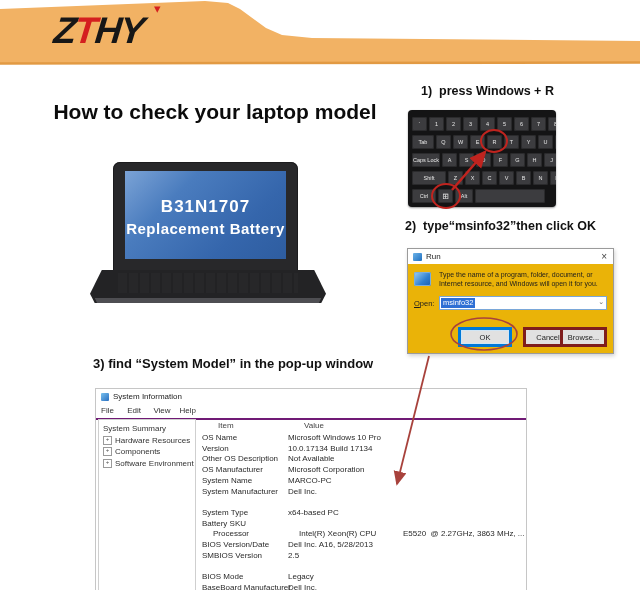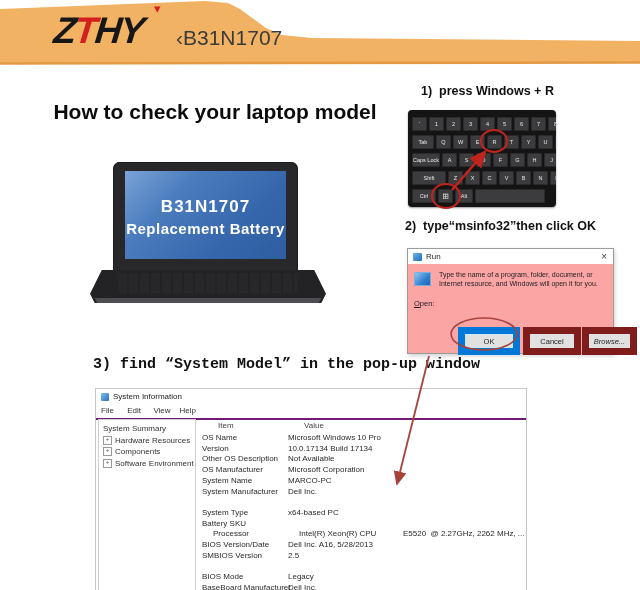--- a/index.html
+++ b/index.html
@@ -15,21 +15,21 @@
   .logo-model{position:absolute;left:122px;top:20px;font-size:21px;color:#3a3a3a;
               font-family:"Liberation Sans",sans-serif;}
   .logo-accent{position:absolute;left:100px;top:-4px;font-size:13px;line-height:13px;}
 
   
   .page-title{left:20px;top:100px;width:390px;text-align:center;font-size:21px;
               font-weight:bold;color:#0b0b0b;white-space:pre;}
   .step-caption{font-weight:bold;color:#111;white-space:pre;}
   .step1{left:421px;top:84px;font-size:12.5px;}
   .step2{left:405px;top:219px;font-size:12.5px;}
-  .step3{left:93px;top:356px;font-size:15px;font-family:Liberation Mono, monospace;}
+  .step3{left:93px;top:356px;font-size:13px;}
 
   
   .laptop{left:88px;top:158px;width:240px;height:148px;}
   .lid{position:absolute;left:25px;top:4px;width:185px;height:110px;background:#28282a;
        border-radius:7px 7px 2px 2px;box-shadow:inset 0 0 0 1px #1c1c1e;}
   .screen{position:absolute;left:12px;top:9px;width:161px;height:88px;
           background:linear-gradient(135deg,#7ba3d6 0%,#4a7cbe 30%,#3566ac 70%,#2e5da0 100%);
           text-align:center;color:#fff;}
   .screen-line1{margin-top:26px;font-size:17px;font-weight:bold;letter-spacing:1px;}
   .screen-line2{margin-top:3px;font-size:15px;font-weight:bold;letter-spacing:.5px;}
@@ -45,43 +45,43 @@
   
   .kbd{left:408px;top:110px;width:148px;height:97px;background:#141415;border-radius:4px;
        padding:0;overflow:hidden;box-shadow:0 1px 2px rgba(0,0,0,.4);}
   .krow{position:absolute;left:4px;display:flex;gap:2px;width:170px;}
   .key{height:14px;background:#3c3c3f;border-radius:2px;color:#e6e6e6;font-size:5.5px;
        display:flex;align-items:center;justify-content:center;flex:none;
        box-shadow:inset 0 0 0 1px #2a2a2c;}
   .key.win{font-size:8px;}
 
   
-  .run{left:407px;top:248px;width:205px;height:104px;background:#fca5a5;
+  .run{left:407px;top:248px;width:205px;height:104px;background:#eab308;
        border:1px solid #9b9b9b;box-shadow:1px 2px 4px rgba(0,0,0,.18);font-size:8px;}
   .run-titlebar{position:absolute;left:0;top:0;width:100%;height:15px;background:#fff;}
   .run-icon{position:absolute;left:5px;top:4px;width:9px;height:8px;border-radius:1px;
        background:linear-gradient(135deg,#6db3e8,#1e6fc0);}
   .run-title{position:absolute;left:18px;top:3px;color:#222;}
   .run-close{position:absolute;right:6px;top:2px;font-size:10px;color:#444;}
   .run-bodyicon{position:absolute;left:6px;top:23px;width:17px;height:14px;border-radius:2px;
        background:linear-gradient(135deg,#9fd0f2 0%,#2f7fd0 60%,#1b5fae 100%);
        box-shadow:inset 0 0 0 1px #7aaede;}
   .run-desc{position:absolute;left:31px;top:22px;width:168px;font-size:7px;line-height:8.5px;color:#1d1d1d;}
   .run-open{position:absolute;left:6px;top:50px;font-size:7.5px;color:#1d1d1d;}
   .run-open::first-letter{text-decoration:underline;}
   .run-input{position:absolute;left:31px;top:47px;width:166px;height:12px;background:#fff;
        border:1px solid #7aa7d8;}
   .run-sel{position:absolute;left:1px;top:1px;height:10px;line-height:10px;padding:0 2px;
        color:#fff;font-size:7.5px;}
   .run-dd{position:absolute;right:2px;top:1px;font-size:7px;color:#666;}
-  .run-btn{position:absolute;top:78px;height:14px;background:#e1e1e1;border:7px solid #7f1d1d;
+  .run-btn{position:absolute;top:78px;height:14px;background:#e1e1e1;border:3px solid #7f1d1d;
        font-size:7.5px;color:#1d1d1d;display:flex;align-items:center;justify-content:center;}
   .btn-ok{left:50px;width:48px;border-color:#0078d7;box-shadow:inset 0 0 0 1px #cfe6f7;}
   .btn-cancel{left:115px;width:44px;}
-  .btn-browse{left:174px;width:41px;font-style:italic;}
+  .btn-browse{left:152px;width:41px;}
   .btn-browse::first-letter{text-decoration:underline;}
 
   
   .sysinfo{left:95px;top:388px;width:430px;height:202px;background:#fff;
        border:1px solid #c6c6c6;border-bottom:none;font-size:8px;color:#222;overflow:hidden;}
   .si-icon{position:absolute;left:5px;top:4px;width:8px;height:8px;border-radius:1px;
        background:linear-gradient(135deg,#79c1ee,#2a6fc0);}
   .si-title{position:absolute;left:17px;top:3px;color:#222;}
   .si-menubar{position:absolute;left:0;top:15px;width:100%;height:14px;border-bottom:2px solid #701a75;}
   .si-menu-item{position:absolute;top:2px;color:#333;}
@@ -105,21 +105,20 @@
 <div class="page">
 
   <svg class="banner-svg" width="640" height="70" viewBox="0 0 640 70">
     <polygon id="banner-shape" points="0,9 205,1 228,3 240,9 266,28 282,35 312,38 640,41 640,62 0,63" fill="#f2b264"></polygon>
     <line id="banner-shadow" x1="0" y1="63.5" x2="640" y2="62.5" stroke-width="2.5" stroke="#e29a43"></line>
   </svg>
 
   <div class="logo">
     <span class="logo-word" id="logo-word"><span style="color: rgb(23, 23, 23);">Z</span><span style="color: rgb(212, 31, 31);">T</span><span style="color: rgb(23, 23, 23);">H</span><span style="color: rgb(23, 23, 23);">Y</span></span>
     <span class="logo-accent" id="logo-accent" style="color: rgb(212, 31, 31);">▾</span>
-    <span class="logo-model">‹B31N1707</span>
   </div>
 
   <div class="abs page-title">How to check your laptop model</div>
 
   <div class="abs laptop">
     <div class="lid">
       <div class="screen">
         <div class="screen-line1">B31N1707</div>
         <div class="screen-line2">Replacement Battery</div>
       </div>
@@ -187,20 +186,24 @@
 
   <div class="abs run">
     <div class="run-titlebar">
       <div class="run-icon"></div>
       <div class="run-title">Run</div>
       <div class="run-close">×</div>
     </div>
     <div class="run-bodyicon"></div>
     <div class="run-desc">Type the name of a program, folder, document, or Internet resource, and Windows will open it for you.</div>
     <div class="run-open">Open:</div>
+    <div class="run-input">
+      <span class="run-sel" id="run-sel" style="background: rgb(46, 111, 212);">msinfo32</span>
+      <span class="run-dd">⌄</span>
+    </div>
     <div class="run-btn btn-ok">OK</div>
     <div class="run-btn btn-cancel">Cancel</div>
     <div class="run-btn btn-browse">Browse...</div>
   </div>
 
   <div class="abs sysinfo">
     <div class="si-icon"></div>
     <div class="si-title">System Information</div>
     <div class="si-menubar" id="si-menubar">
         <span class="si-menu-item" style="left: 5px;">File</span>
@@ -257,21 +260,21 @@
         <div class="si-row" style="top: 88.9px;">
           <span class="si-col-item">System Type</span>
           <span class="si-col-value">x64-based PC</span>
         </div>
         <div class="si-row" style="top: 99.6px;">
           <span class="si-col-item">Battery SKU</span>
           <span class="si-col-value"></span>
         </div>
         <div class="si-row" style="top: 110.3px; margin-left: 11px;">
           <span class="si-col-item">Processor</span>
-          <span class="si-col-value">Intel(R) Xeon(R) CPU            E5520  @ 2.27GHz, 2262 MHz, ...</span>
+          <span class="si-col-value">Intel(R) Xeon(R) CPU            E5520  @ 2.27GHz, 3863 MHz, ...</span>
         </div>
         <div class="si-row" style="top: 121px;">
           <span class="si-col-item">BIOS Version/Date</span>
           <span class="si-col-value">Dell Inc. A16, 5/28/2013</span>
         </div>
         <div class="si-row" style="top: 131.7px;">
           <span class="si-col-item">SMBIOS Version</span>
           <span class="si-col-value">2.5</span>
         </div>
         <div class="si-row" style="top: 153.1px;">

